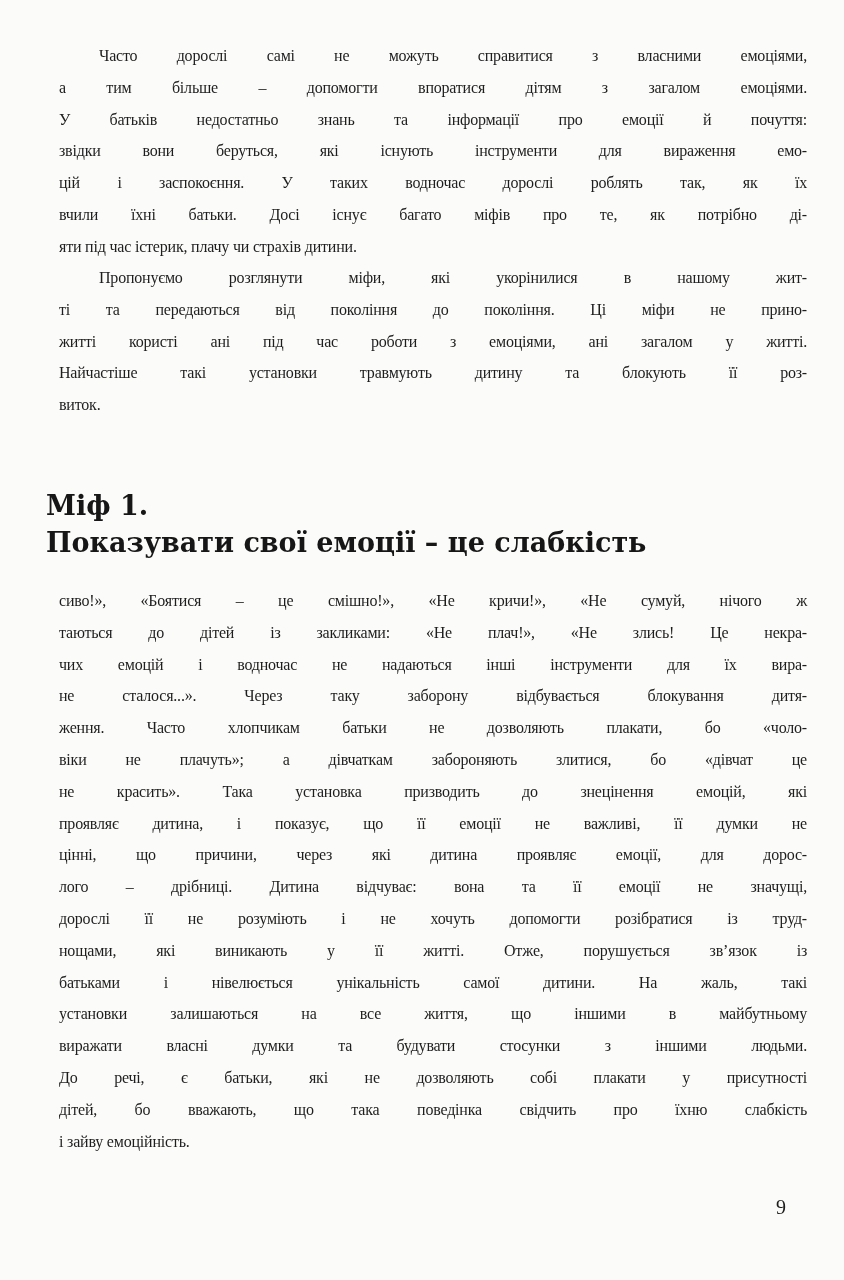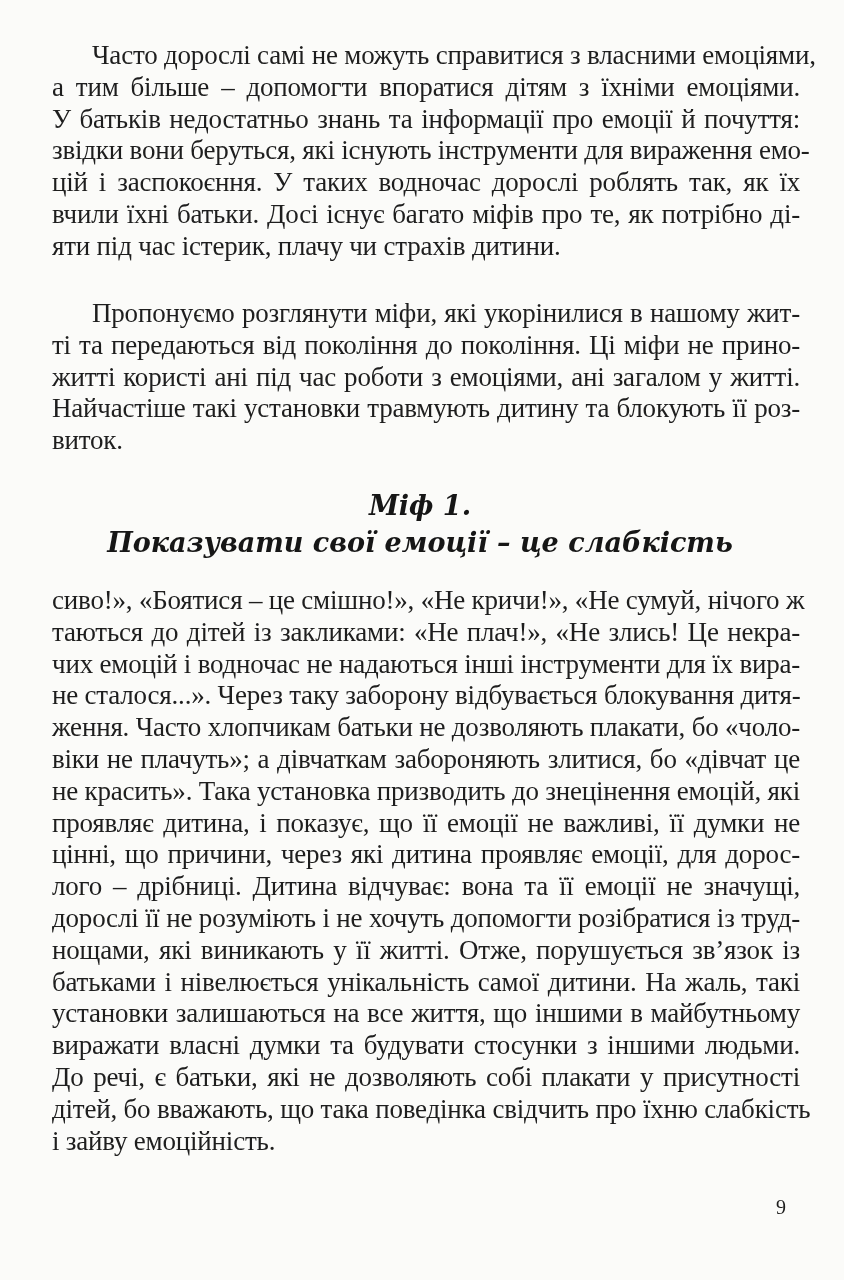--- a/index.html
+++ b/index.html
@@ -16,23 +16,23 @@
       font-family: "Liberation Serif", "DejaVu Serif", serif;
     }
     .page {
       position: absolute;
       left: 46px;
       top: 0;
       width: 748px;
     }
     .para {
       position: absolute;
-      left: 6px;
+      left: 13px;
       width: 748px;
-      font-size: 27px;
+      font-size: 16px;
       line-height: 31.8px;
       letter-spacing: -0.2px;
     }
     .line {
       display: block;
       white-space: nowrap;
       text-align: justify;
       text-align-last: justify;
       height: 31.8px;
       overflow: visible;
@@ -42,26 +42,24 @@
     }
     .line.indent {
       padding-left: 40px;
     }
     .heading {
       position: absolute;
       left: 0;
       top: 487px;
       width: 748px;
       font-family: "DejaVu Serif", "Liberation Serif", serif;
-      font-style: italic;
       font-weight: bold;
       font-size: 27px;
       line-height: 37px;
       color: #161616;
-      text-align: center;
     }
     .heading .hline {
       display: block;
       white-space: nowrap;
     }
     .page-number {
       position: absolute;
       left: 776px;
       top: 1195px;
       font-size: 20px;
@@ -69,29 +67,29 @@
       color: #1e1e1e;
     }
   </style>
 </head>
 <body>
 
 <div class="page">
 
   <div class="para" style="top:40px;">
     <span class="line indent">Часто дорослі самі не можуть справитися з власними емоціями,</span>
-    <span class="line">а тим більше – допомогти впоратися дітям з їхніми емоціями.</span>
+    <span class="line">а тим більше – допомогти впоратися дітям з загалом емоціями.</span>
     <span class="line">У батьків недостатньо знань та інформації про емоції й почуття:</span>
     <span class="line">звідки вони беруться, які існують інструменти для вираження емо-</span>
     <span class="line">цій і заспокоєння. У таких водночас дорослі роблять так, як їх</span>
     <span class="line">вчили їхні батьки. Досі існує багато міфів про те, як потрібно ді-</span>
     <span class="line last">яти під час істерик, плачу чи страхів дитини.</span>
   </div>
 
-  <div class="para" style="top:262px;margin-top:36px;">
+  <div class="para" style="top:262px;">
     <span class="line indent">Пропонуємо розглянути міфи, які укорінилися в нашому жит-</span>
     <span class="line">ті та передаються від покоління до покоління. Ці міфи не прино-</span>
     <span class="line">житті користі ані під час роботи з емоціями, ані загалом у житті.</span>
     <span class="line">Найчастіше такі установки травмують дитину та блокують її роз-</span>
     <span class="line last">виток.</span>
   </div>
 
   <div class="heading">
     <span class="hline">Міф 1.</span>
     <span class="hline">Показувати свої емоції – це слабкість</span>

